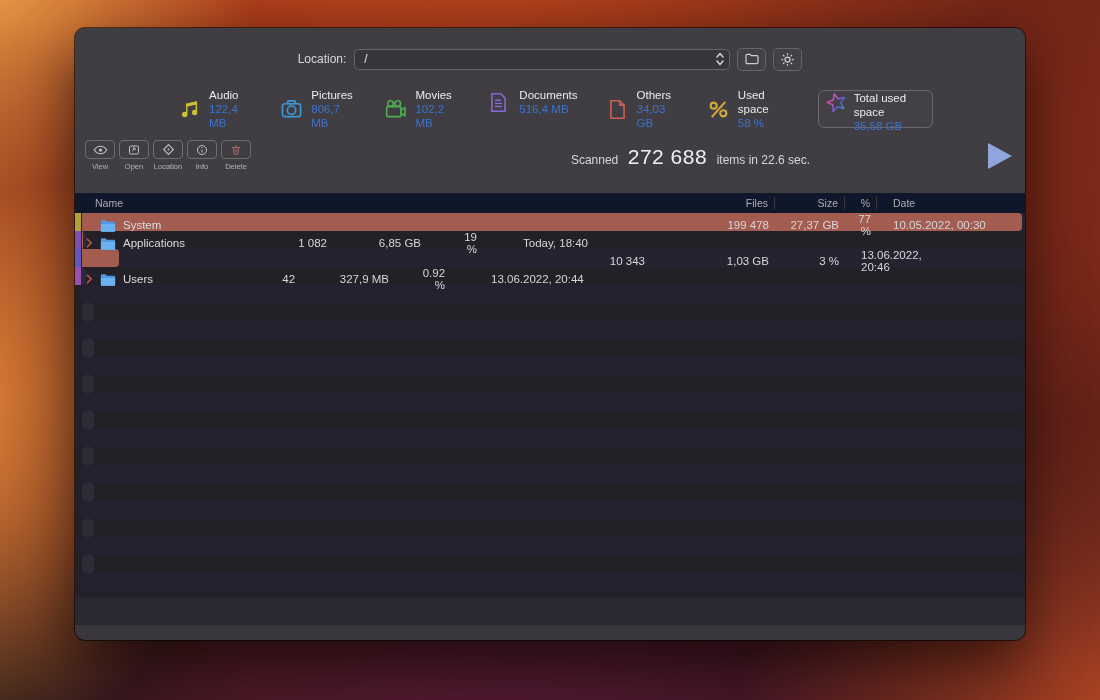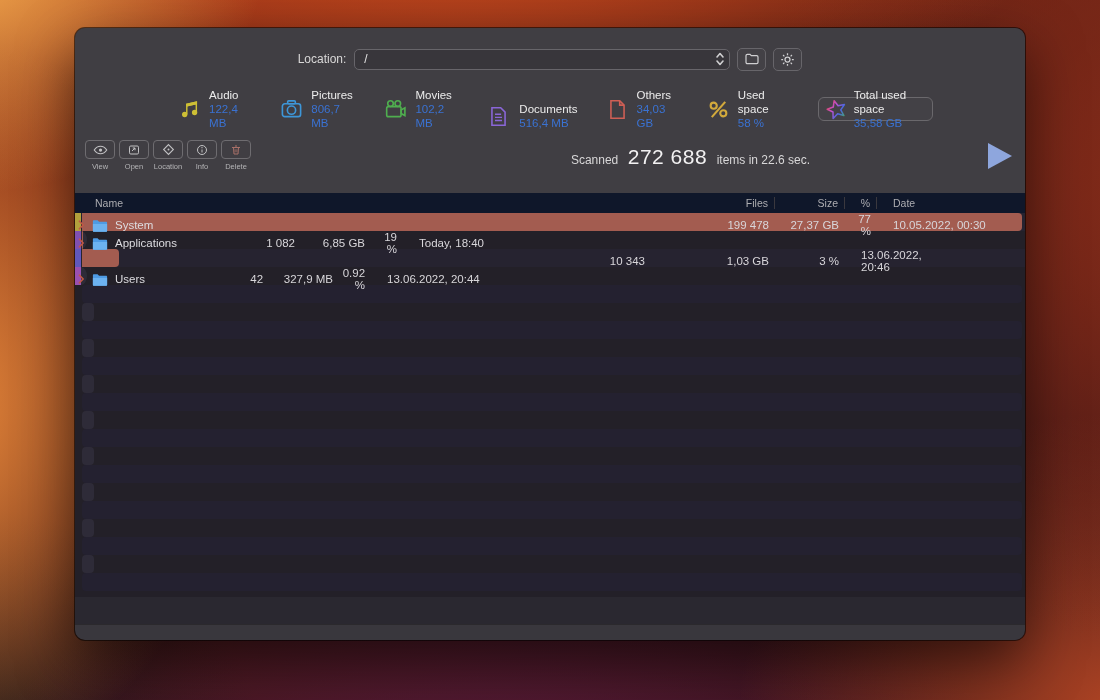--- a/index.html
+++ b/index.html
@@ -22,21 +22,21 @@
   
   .window{position:absolute;left:75px;top:28px;width:950px;height:612px;
     border-radius:10px;background:#2a2830;box-shadow:0 22px 55px rgba(0,0,0,.55),0 0 0 1px rgba(0,0,0,.55);
     overflow:hidden;}
   .chrome-bg{position:absolute;left:0;top:0;right:0;height:192px;background:#403e43;}
 
   
   .titlebar{position:relative;height:38px;background:#3d3b3f;border-bottom:1px solid #312f33;
     display:flex;align-items:center;}
   .traffic{display:flex;gap:8px;margin-left:13px;}
-  .light{width:12px;height:12px;border-radius:50%;}
+  .light{width:12px;height:12px;border-radius:50%;gap:24px;}
   .light.red{background:#e45a52;}
   .light.yellow{background:#f0b32e;}
   .light.green{background:#53c64a;}
   .win-title{margin-left:32px;font-size:17px;color:#dcdbda;letter-spacing:.2px;}
   .nav{position:absolute;right:14px;top:8px;display:flex;gap:7px;}
   .nav-btn{min-width:96px;height:22px;border-radius:5px;border:1px solid #626065;background:#434146;
     color:#c6c6c8;font-size:11.5px;display:flex;align-items:center;justify-content:center;cursor:default;}
   .nav-btn.active{border-color:#6d85b8;background:#3d4454;color:#b8c3dc;}
 
   
@@ -48,22 +48,22 @@
   .combo .updown{color:#cfcfd1;display:flex;align-items:center;}
   .sq-btn{width:29px;height:23px;margin-left:7px;border:1px solid #67656a;border-radius:5px;background:#434146;
     display:flex;align-items:center;justify-content:center;color:#cfcfd1;}
 
   
   .stats-row{position:relative;height:54px;display:flex;align-items:center;padding-left:104px;}
   .stat-item{display:flex;align-items:center;margin-right:29px;}
   .stat-icon{width:26px;display:flex;justify-content:center;margin-right:8px;}
   .stat-label{font-size:11.5px;color:#ececec;line-height:14px;}
   .stat-value{font-size:11.5px;line-height:14px;}
-  .total-box{margin-left:auto;margin-right:92px;width:124px;height:24px;border:1px solid #6a686c;border-radius:6px;
-    display:flex;align-items:center;padding:0 6px;box-sizing:border-box;background:rgba(255,255,255,0.02);}
+  .total-box{margin-left:auto;margin-right:92px;width:124px;height:38px;border:1px solid #6a686c;border-radius:6px;
+    display:flex;padding:0 6px;box-sizing:border-box;background:rgba(255,255,255,0.02);}
   .total-box .stat-icon{margin-right:6px;}
 
   
   .action-row{position:relative;height:52px;}
   .toolbar{position:absolute;left:10px;top:4px;display:flex;gap:4px;}
   .tool-btn{width:30px;text-align:center;}
   .tool-face{width:28px;height:17px;border:1px solid #6e6c70;border-radius:4px;display:flex;align-items:center;
     justify-content:center;color:#c2c2c4;background:transparent;}
   .tool-lbl{font-size:7.5px;color:#b4b4b6;margin-top:3px;white-space:nowrap;}
   .scan-status{position:absolute;left:395px;top:9px;width:340px;text-align:right;color:#e6e5e6;white-space:nowrap;}
@@ -80,21 +80,21 @@
   .thead .hc.name{ text-align:left;padding-left:20px;border-right:none;}
   .thead .hc.date{text-align:left;padding-left:16px;border-right:none;}
   .tbody{position:relative;background:#232028;height:384px;}
   .trow{position:relative;height:18px;display:grid;grid-template-columns:1fr 124px 70px 32px 148px;
     align-items:center;font-size:11.5px;color:#dddce0;}
   .trow.dark{background:#262330;}
   .trow.light{background:#2e2b38;}
   .trow .bar{position:absolute;left:7px;top:0;bottom:0;background:#a35c50;border-radius:0 4px 4px 0;}
   .trow .strip{position:absolute;left:0;top:0;bottom:0;width:6px;}
   .trow .cell{position:relative;z-index:1;}
-  .trow .c-name{display:flex;align-items:center;padding-left:3px;text-align:right;}
+  .trow .c-name{display:flex;align-items:center;padding-left:11px;text-align:right;}
   .trow .chev{display:flex;align-items:center;color:#c25745;margin-right:7px;}
   .trow .ficon{display:flex;align-items:center;margin-right:7px;}
   .trow .c-num{text-align:right;padding-right:6px;color:#d8d6da;}
   .trow .c-date{padding-left:16px;color:#d8d6da;}
   .erow{height:18px;margin:0 3px 0 7px;border-radius:4px;}
   .erow.dark{background:#242130;}
   .erow.light{background:#2e2b38;}
 
   .footer{position:absolute;left:0;right:0;bottom:0;height:15px;background:#39373d;border-top:1px solid #2b292d;
     border-radius:0 0 10px 10px;}
@@ -129,21 +129,21 @@
         <span>
           <svg viewBox="0 0 24 24" width="15" height="15" fill="none" stroke="currentColor" stroke-width="2">
               <circle cx="12" cy="12" r="4"></circle>
               <path d="M12 2v3M12 19v3M2 12h3M19 12h3M4.9 4.9L7 7M17 17l2.1 2.1M19.1 4.9L17 7M7 17l-2.1 2.1"></path>
             </svg>
         </span>
       </button>
     </div>
 
     <div class="stats-row">
-      <span id="stats-items" style="display:flex;align-items:flex-end;">
+      <span id="stats-items" style="display:flex;align-items:flex-start;">
           <div class="stat-item">
             <span class="stat-icon" style="color: rgb(205, 191, 53);">
               <svg viewBox="0 0 24 24" width="22" height="22" fill="currentColor">
                 <circle cx="6.2" cy="18" r="2.9"></circle>
                 <circle cx="17" cy="15.8" r="2.9"></circle>
                 <path d="M7.7 18V6.3l12-2.7v12.2h-1.6V7.2L9.3 9.4V18z"></path>
                 <path d="M7.7 6.3l12-2.7v3.2l-12 2.6z"></path>
               </svg>
             </span>
             <div>

